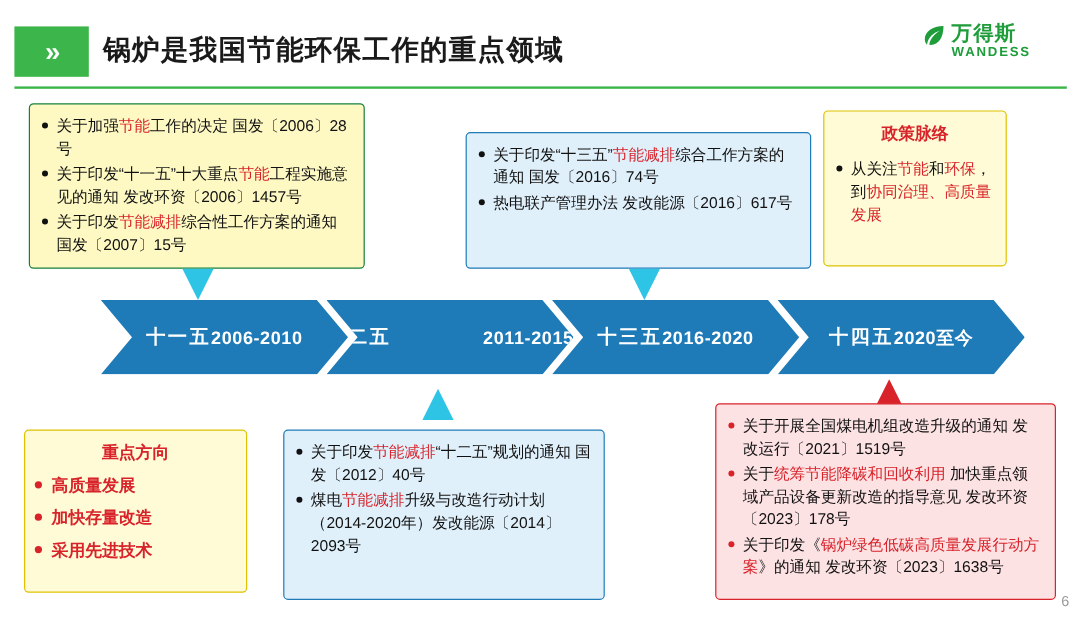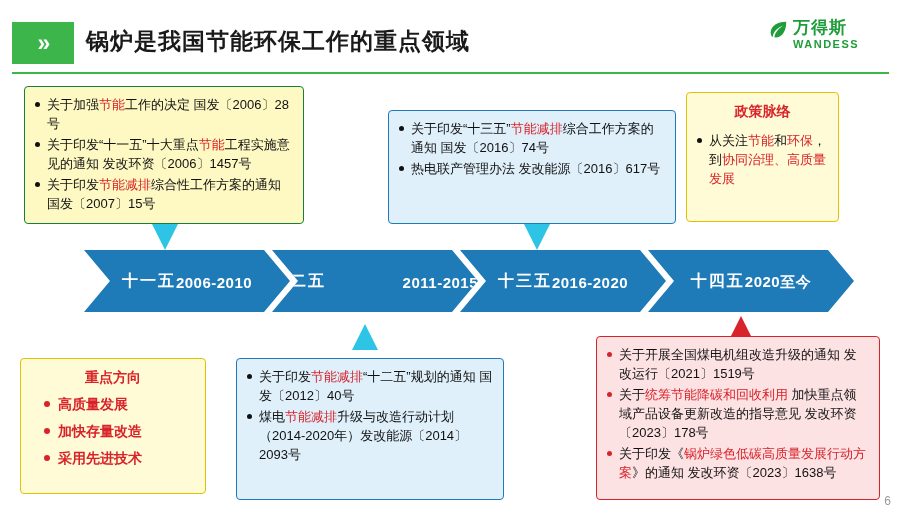--- a/index.html
+++ b/index.html
@@ -73,21 +73,21 @@
     left:686px;top:92px;width:153px;height:130px;
     background:#fffbd6;border:1px solid #e0c200;padding:10px 10px;
   }
   .box-policy .ptitle{
     text-align:center;color:#d8232a;font-size:14px;font-weight:bold;margin-bottom:10px;
   }
 
   
   .box-focus{
     left:20px;top:358px;width:186px;height:136px;
-    background:#fffbd6;border:1px solid #e0c200;padding:10px 15px;
+    background:#fffbd6;border:1px solid #e0c200;padding:10px 0;
   }
   .box-focus .ftitle{text-align:center;color:#d8232a;font-size:14px;font-weight:bold;margin-bottom:8px;}
   .box-focus ul{margin:0;padding:0;list-style:none;}
   .box-focus li{
     position:relative;padding-left:22px;margin-bottom:9px;
     font-size:14px;font-weight:bold;color:#d8232a;line-height:18px;
   }
   .box-focus li::before{
     content:"";position:absolute;left:8px;top:6px;width:6px;height:6px;border-radius:50%;background:#d8232a;
   }

